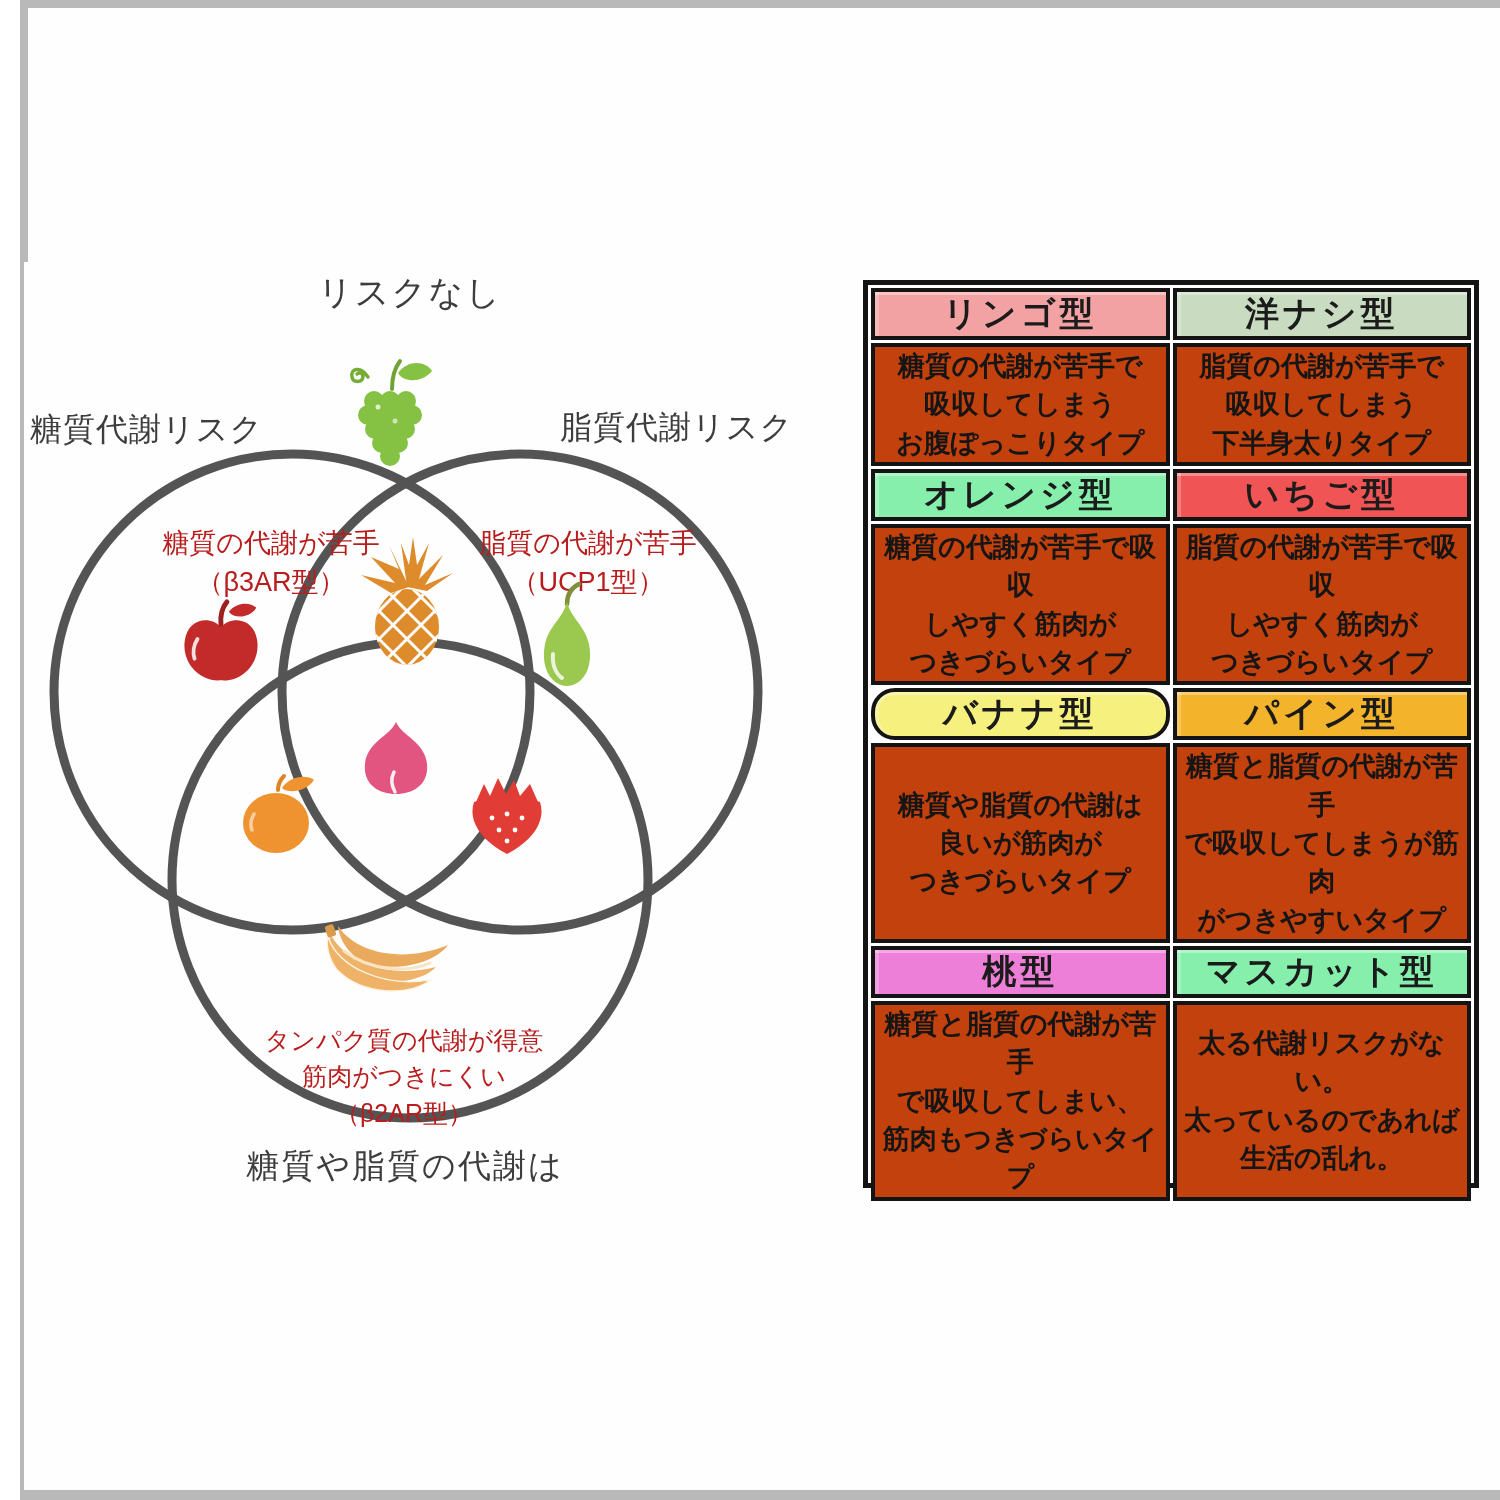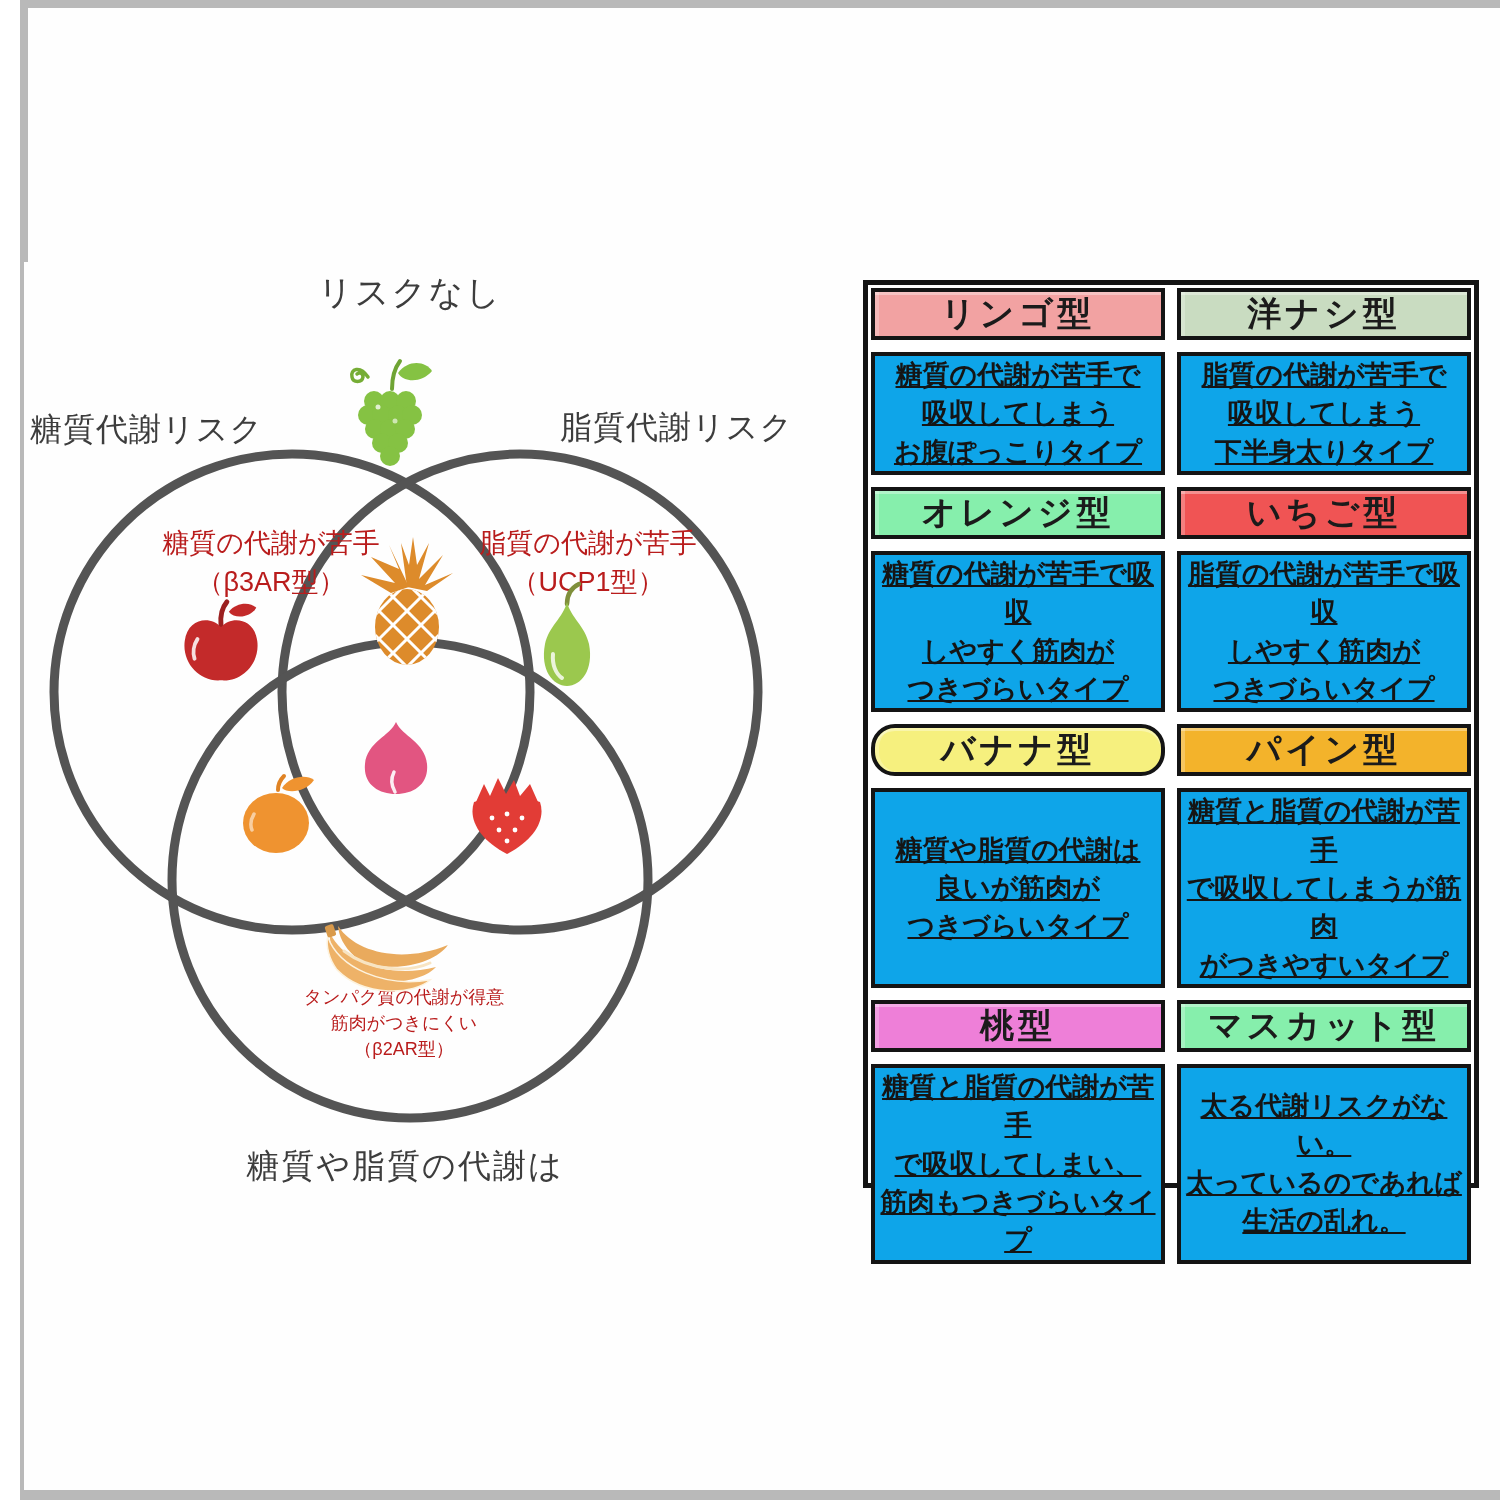--- a/index.html
+++ b/index.html
@@ -19,48 +19,48 @@
 
   .vlabel{position:absolute;white-space:nowrap;color:#3d3d3d;}
   .vlabel-top{left:240px;top:270px;width:300px;text-align:center;font-size:34px;letter-spacing:2px;}
   .vlabel-left{left:10px;top:408px;font-size:32px;letter-spacing:1px;}
   .vlabel-right{left:540px;top:406px;font-size:32px;letter-spacing:1px;}
   .vlabel-bottom{left:185px;top:1144px;width:400px;text-align:center;font-size:33px;letter-spacing:2px;}
 
   .vregion{position:absolute;text-align:center;color:#b91c1c;font-size:27px;line-height:1.45;white-space:pre-line;}
   .vregion-left{left:121px;top:524px;width:260px;}
   .vregion-right{left:448px;top:524px;width:240px;}
-  .vregion-bottom{left:219px;top:984px;width:330px;font-size:18px;}
+  .vregion-bottom{left:219px;top:1022px;width:330px;font-size:25px;}
 
   .fruit{position:absolute;}
   .f-grape{left:328px;top:355px;width:85px;height:118px;}
   .f-apple{left:152px;top:596px;width:98px;height:98px;}
   .f-pineapple{left:335px;top:535px;width:104px;height:135px;}
   .f-pear{left:505px;top:580px;width:80px;height:120px;}
   .f-peach{left:333px;top:714px;width:86px;height:82px;}
   .f-orange{left:212px;top:770px;width:90px;height:86px;}
   .f-strawberry{left:440px;top:772px;width:95px;height:88px;}
   .f-banana{left:300px;top:905px;width:140px;height:90px;}
 
   .type-table{
     position:absolute;left:843px;top:280px;width:616px;height:908px;
     background:#ffffff;border:5px solid #141414;padding:3px;box-sizing:border-box;
     display:grid;grid-template-columns:1fr 1fr;
-    grid-template-rows:52px 1fr 52px 1fr 52px 1fr 52px 1fr;gap:12px;
+    grid-template-rows:52px 1fr 52px 1fr 52px 1fr 52px 1fr;gap:3px;
   }
   .th{
     border:4px solid #141414;box-sizing:border-box;
     display:flex;align-items:center;justify-content:center;
     font-size:34px;font-weight:bold;color:#1b1b1b;letter-spacing:4px;
     box-shadow:inset 0 3px 0 rgba(255,255,255,.35), inset 4px 0 0 rgba(255,255,255,.25);
   }
   .td{
-    border:4px solid #141414;box-sizing:border-box;background:#0ea5e9;
+    border:4px solid #141414;box-sizing:border-box;background:#c2410c;
     display:flex;align-items:center;justify-content:center;text-align:center;
-    font-size:27px;font-weight:bold;color:#151515;line-height:1.42;white-space:pre-line;text-decoration:underline;
+    font-size:27px;font-weight:bold;color:#151515;line-height:1.42;white-space:pre-line;
   }
 </style>
 </head>
 <body>
 
 <div class="canvas">
 
   <div class="frame frame-top" style="background-color: rgb(185, 185, 185);"></div>
   <div class="frame frame-bottom" style="background-color: rgb(185, 185, 185);"></div>
   <div class="frame frame-right" style="background-color: rgb(185, 185, 185);"></div>

